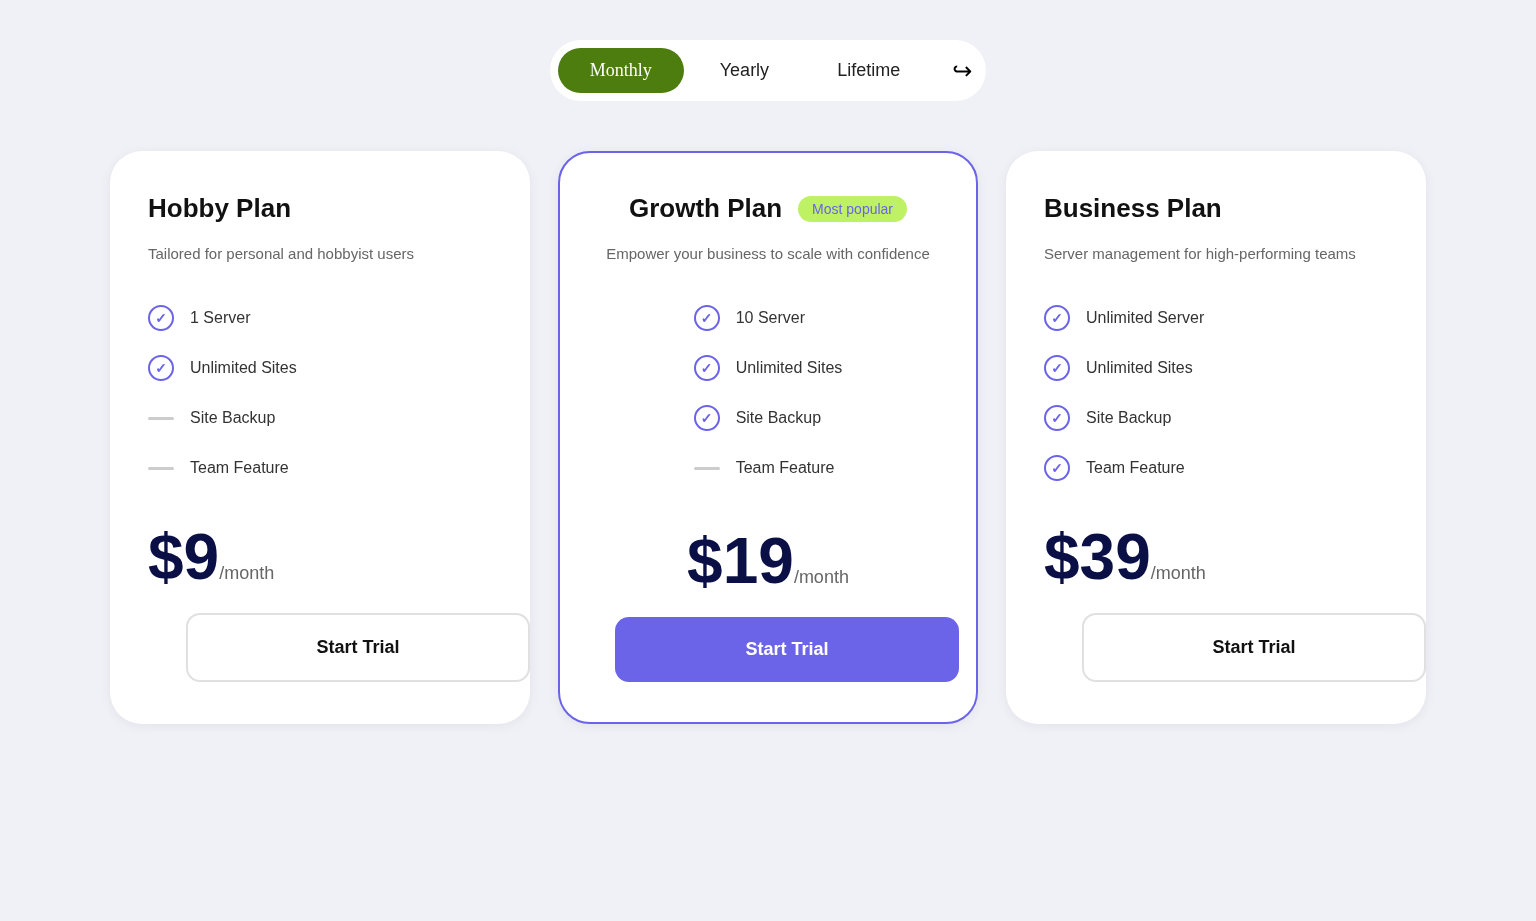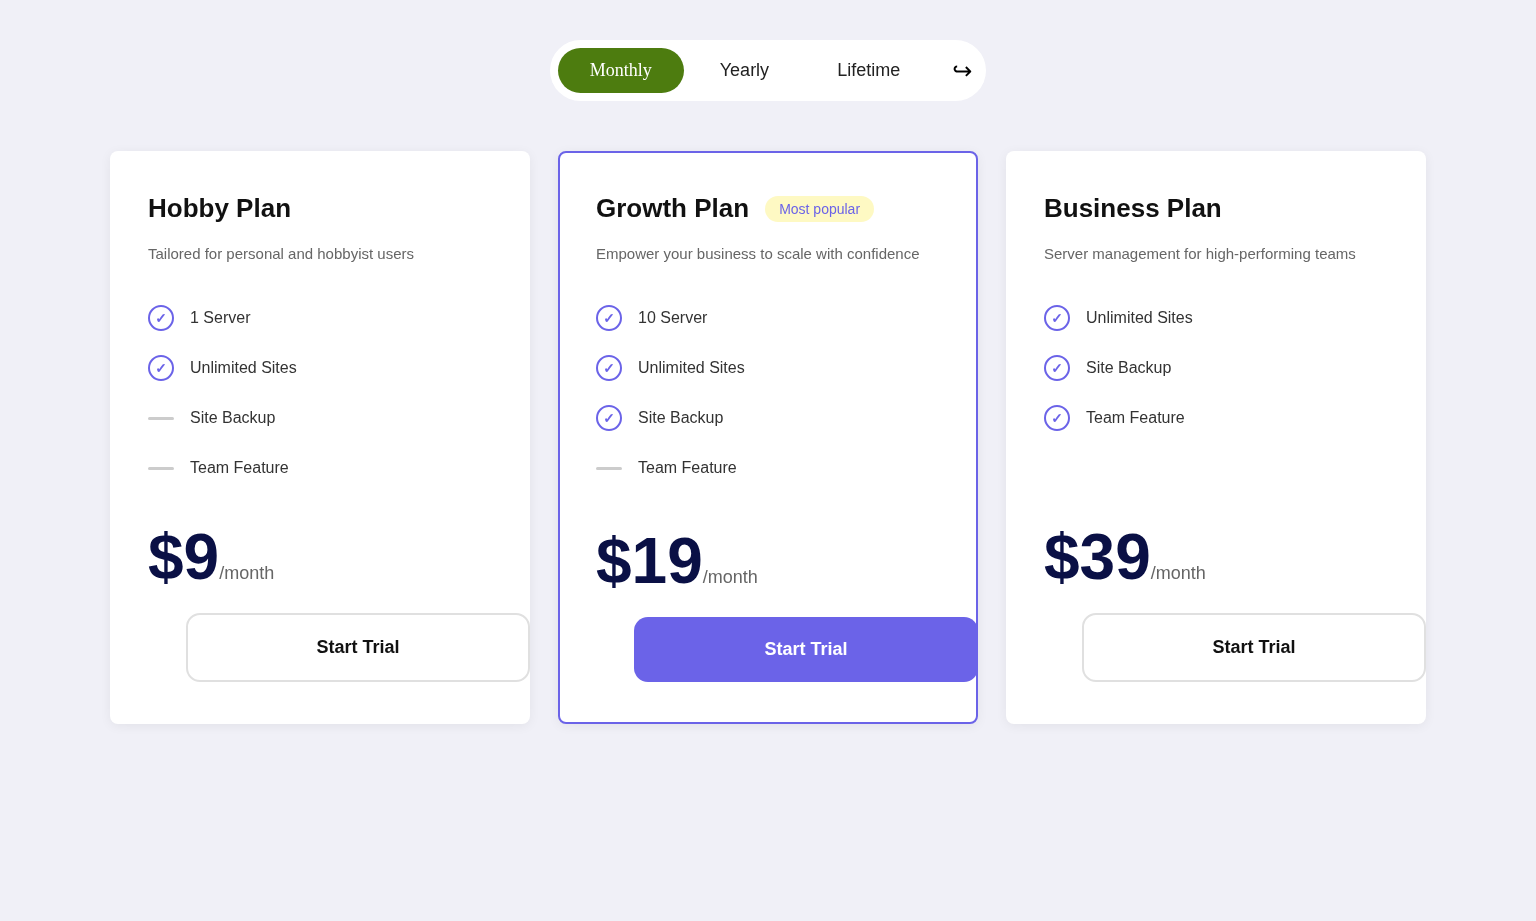--- a/index.html
+++ b/index.html
@@ -71,49 +71,50 @@
       display: flex;
       gap: 28px;
       align-items: stretch;
       max-width: 1400px;
       width: 100%;
       justify-content: center;
     }
 
     .plan-card {
       background: #fff;
-      border-radius: 8px;
+      border-radius: 32px;
       padding: 40px 36px;
       flex: 1;
       max-width: 420px;
       display: flex;
       flex-direction: column;
       box-shadow: 0 2px 12px rgba(0,0,0,0.06);
       border: 2px solid transparent;
     }
 
     .plan-card.featured {
       border: 2.5px solid #6b63e8;
+      align-items: center;
     }
 
     .plan-header {
       display: flex;
       align-items: center;
       gap: 16px;
       margin-bottom: 18px;
     }
 
     .plan-name {
       font-size: 26px;
       font-weight: 800;
       color: #111;
     }
 
     .most-popular-badge {
-      background: #fef9c3;
+      background: #bef264;
       color: #6b63e8;
       font-size: 14px;
       font-weight: 500;
       padding: 5px 14px;
       border-radius: 20px;
     }
 
     .plan-description {
       font-size: 15px;
       color: #666;
@@ -317,20 +318,26 @@
   </div>
     <div class="plan-card">
     <div class="plan-header">
       <span class="plan-name">Business Plan</span>
 
     </div>
     <p class="plan-description">Server management for high-performing teams</p>
 
     <ul class="features-list">
 
+        <li class="feature-item">
+          <div class="feature-icon">
+            <div class="check-icon"></div>
+          </div>
+          <span>Unlimited Server</span>
+        </li>
 
         <li class="feature-item">
           <div class="feature-icon">
             <div class="check-icon"></div>
           </div>
           <span>Unlimited Sites</span>
         </li>
 
         <li class="feature-item">
           <div class="feature-icon">

